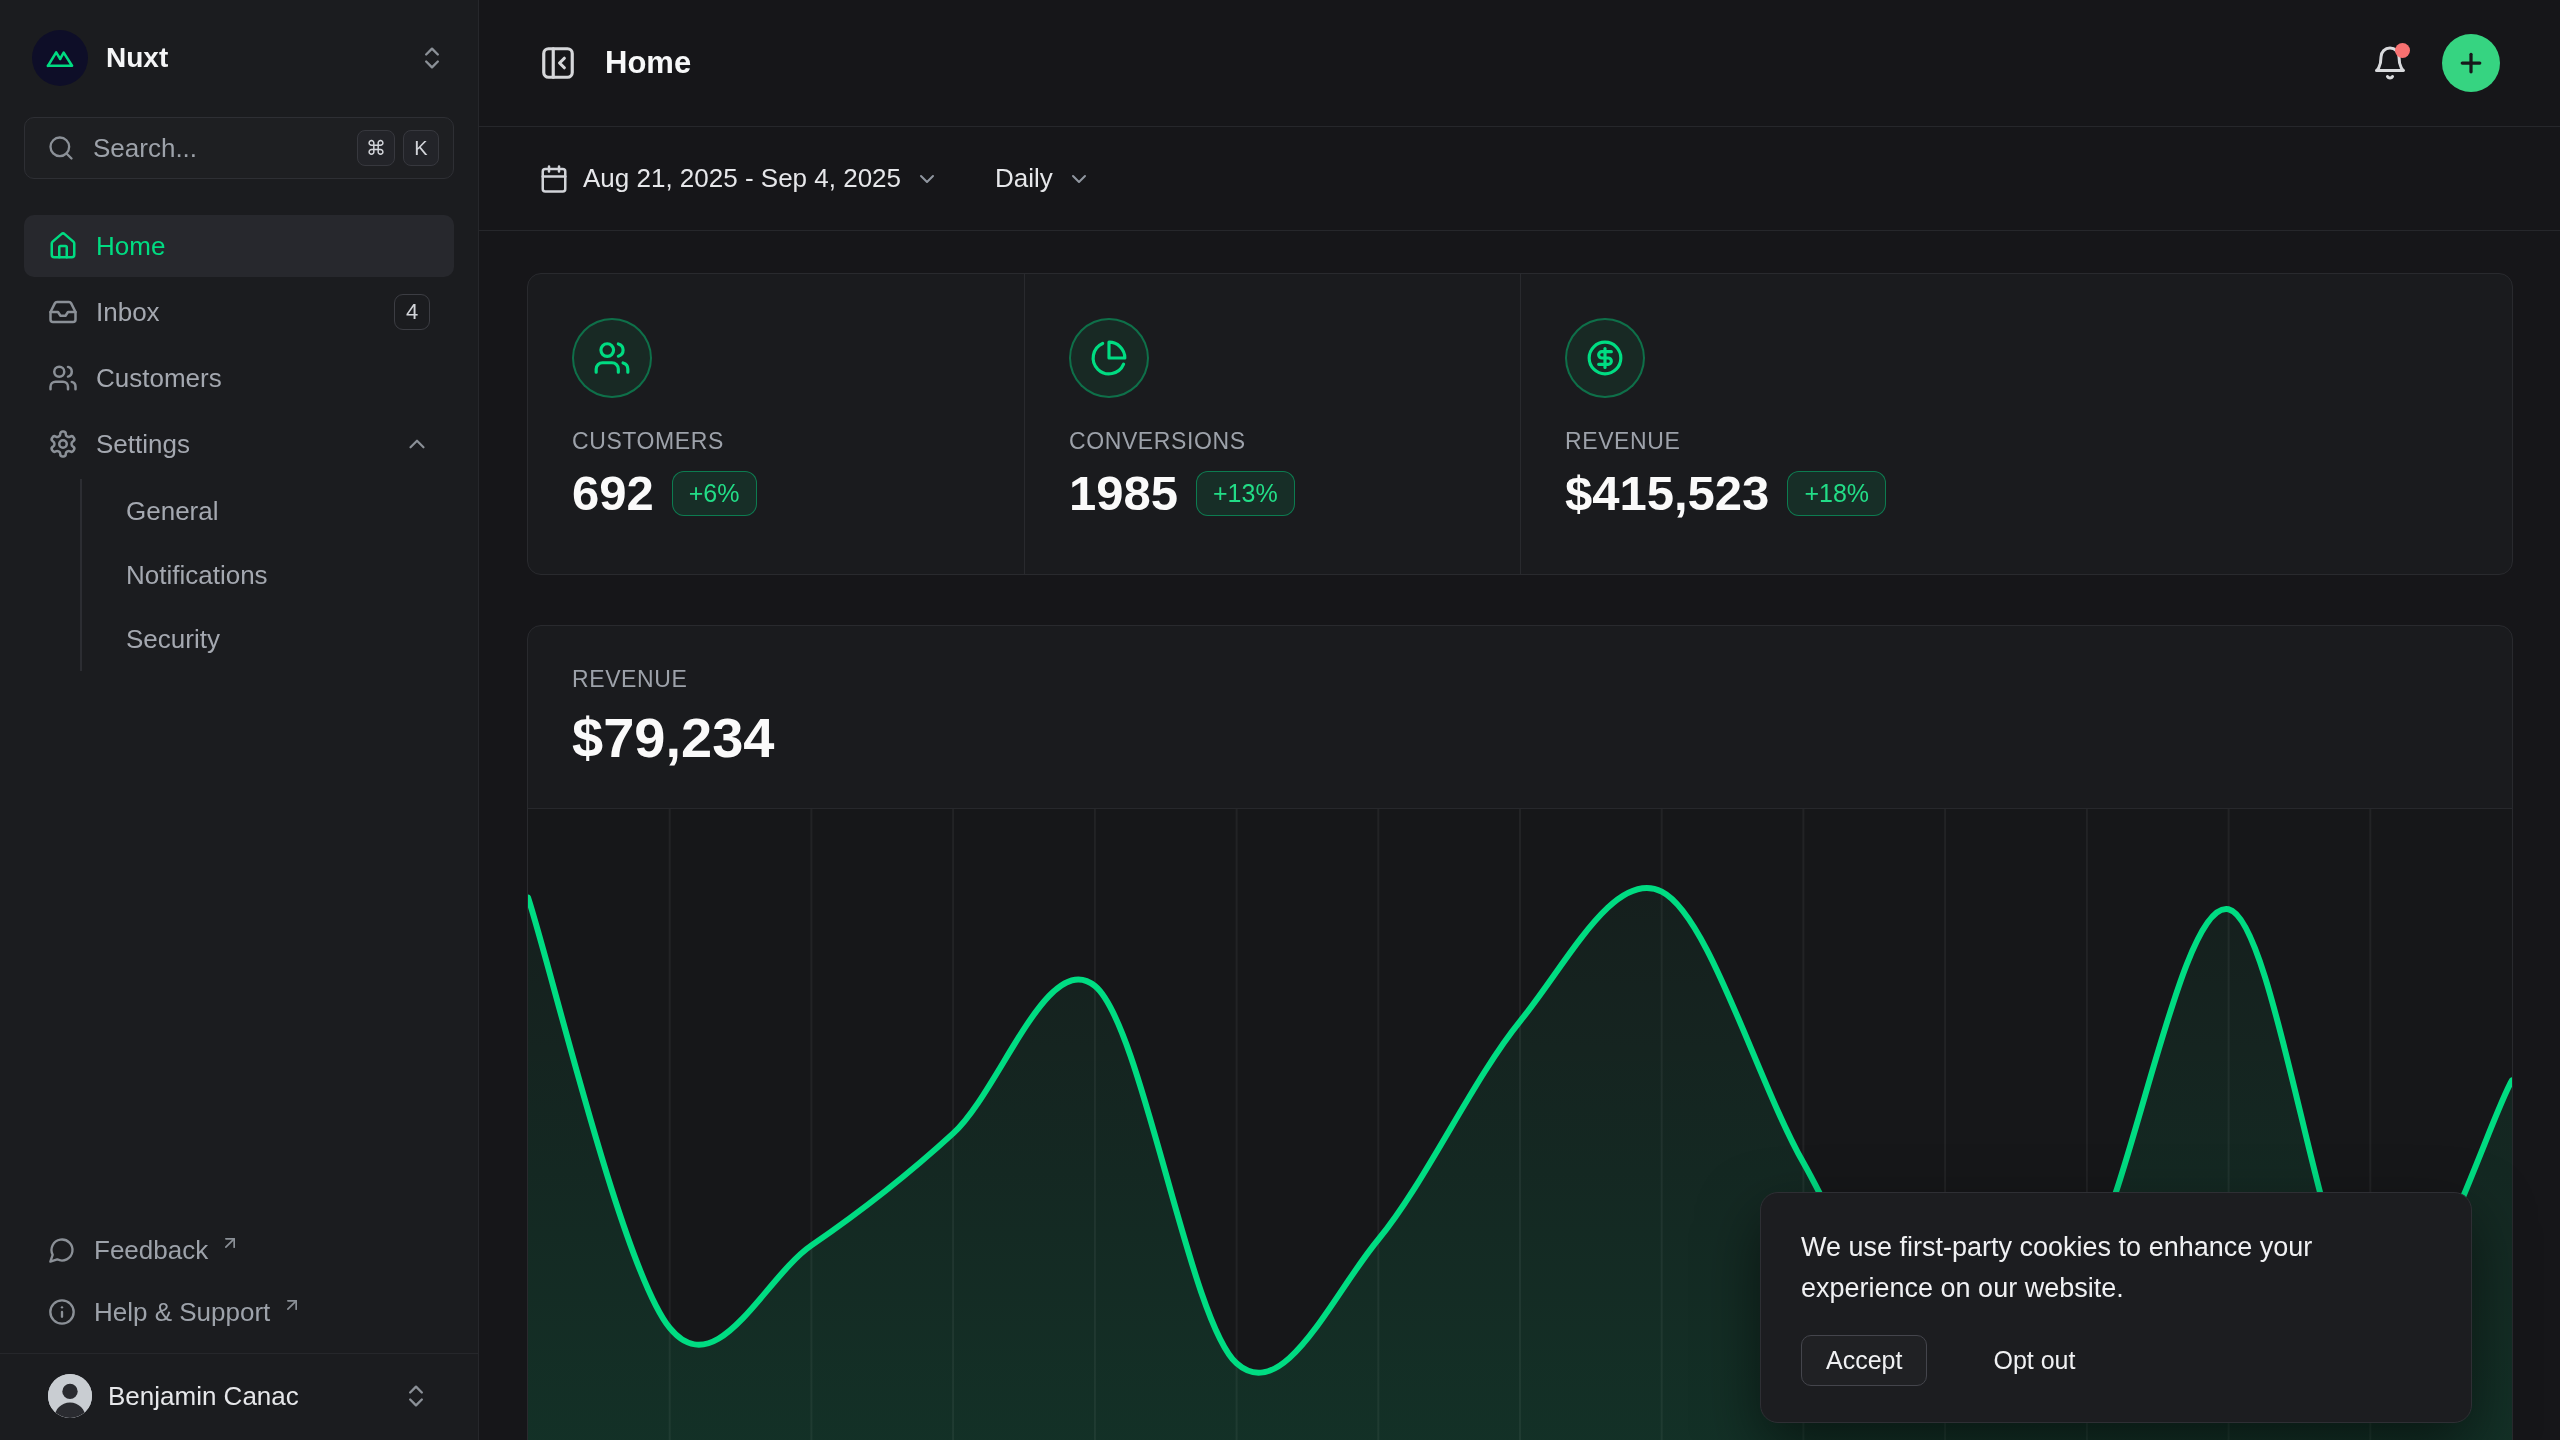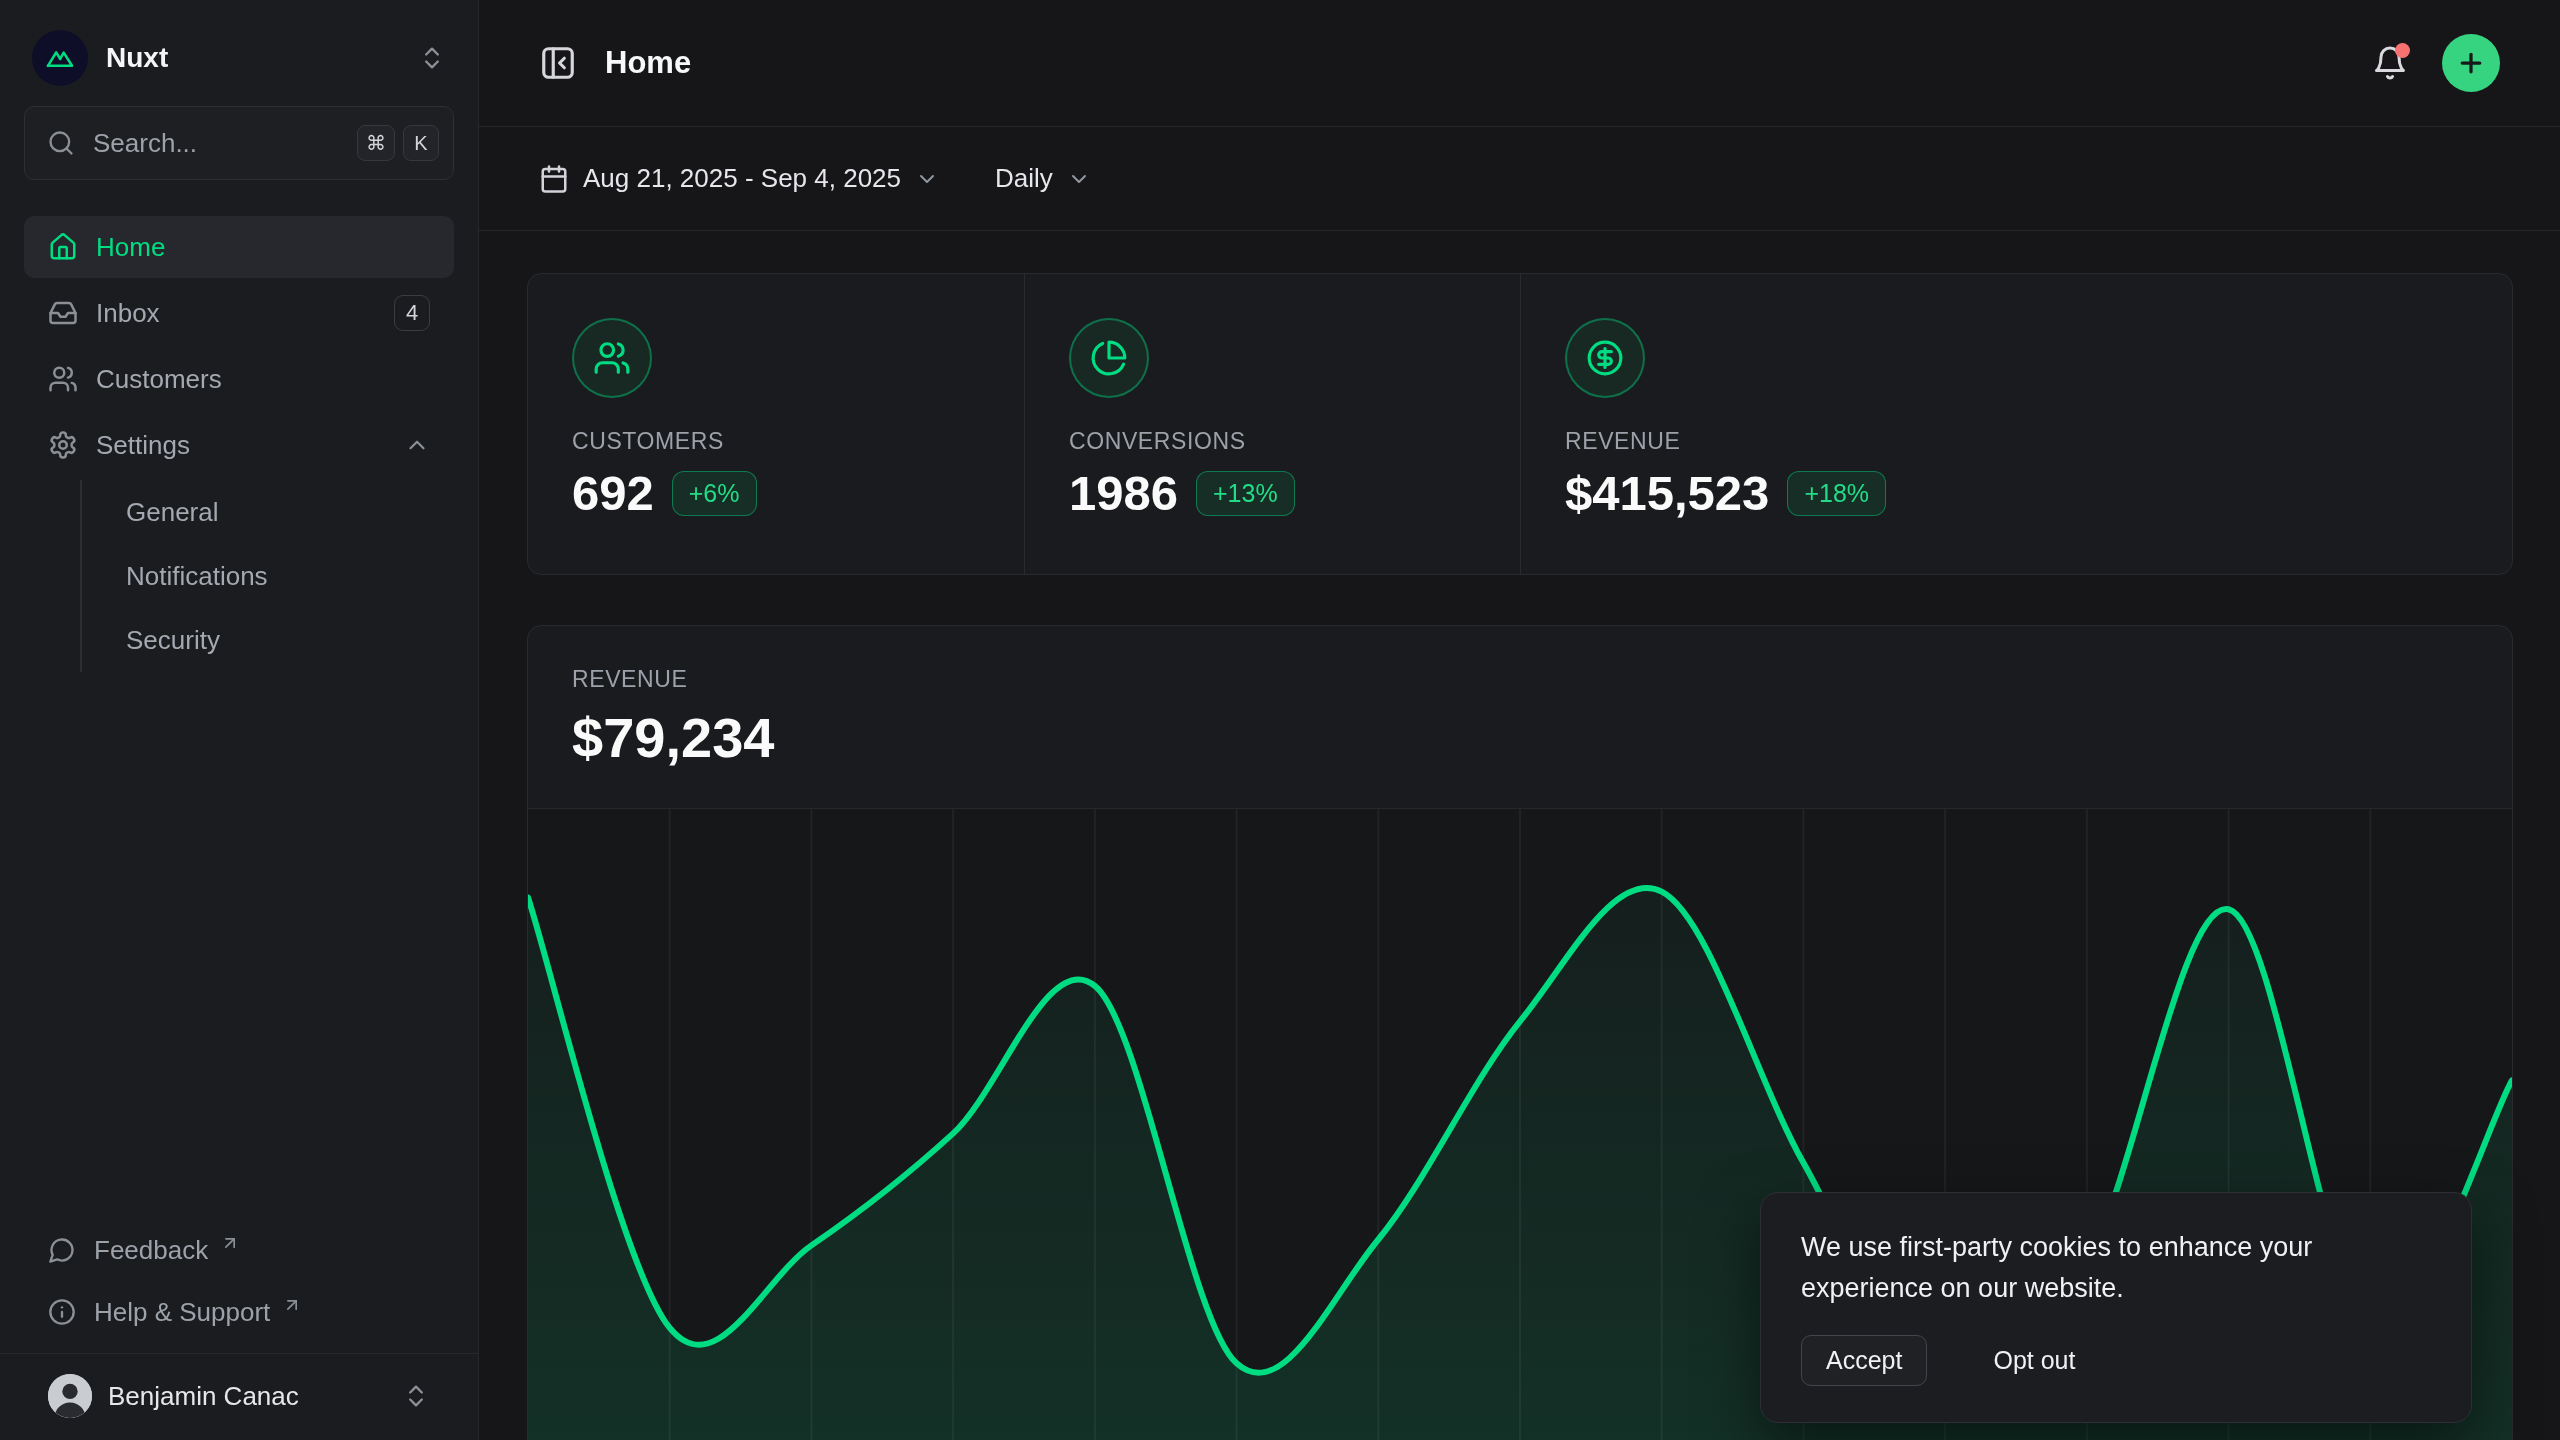--- a/index.html
+++ b/index.html
@@ -24,21 +24,21 @@
     display:flex; align-items:center; justify-content:center; flex:none;
   }
   .logo-circle svg { width:34px; height:34px; }
   .team-name { font-size:28px; font-weight:600; color:#f4f5f7; flex:1; }
   .icon { display:inline-flex; align-items:center; justify-content:center; color:#8b9097; }
   .icon svg { width:100%; height:100%; }
   .i28 { width:28px; height:28px; } .i30 { width:30px; height:30px; }
   .i26 { width:26px; height:26px; } .i24 { width:24px; height:24px; }
 
   .searchbox {
-    margin-top:16px; height:74px; border:1.5px solid #2e2f34; border-radius:10px;
+    margin-top:27px; height:62px; border:1.5px solid #2e2f34; border-radius:10px;
     background:rgba(255,255,255,0.015);
     display:flex; align-items:center; gap:18px; padding:0 14px 0 22px; cursor:text;
   }
   .search-ph { flex:1; font-size:26px; color:#9da2aa; }
   .kbds { display:flex; gap:8px; }
   .kbds kbd {
     min-width:36px; height:36px; padding:0 8px; border-radius:8px;
     border:1.5px solid #37383e; background:#232429; color:#d2d4d9;
     font-family:"Liberation Sans","DejaVu Sans",sans-serif;
     font-size:20px; display:flex; align-items:center; justify-content:center;
@@ -371,21 +371,21 @@
         </div>
         <div class="stat-cell">
           <div class="stat-icon">
             <svg viewBox="0 0 24 24" fill="none" stroke="currentColor" stroke-width="2" stroke-linecap="round" stroke-linejoin="round">
                 <path d="M21.21 15.89A10 10 0 1 1 8 2.83"></path>
                 <path d="M22 12A10 10 0 0 0 12 2v10z"></path>
               </svg>
           </div>
           <div class="stat-label">CONVERSIONS</div>
           <div class="stat-value-row">
-            <span class="stat-value">1986</span>
+            <span class="stat-value">1985</span>
             <span class="stat-delta">+13%</span>
           </div>
         </div>
         <div class="stat-cell">
           <div class="stat-icon">
             <svg viewBox="0 0 24 24" fill="none" stroke="currentColor" stroke-width="2" stroke-linecap="round" stroke-linejoin="round">
                 <circle cx="12" cy="12" r="10"></circle>
                 <path d="M16 8h-6a2 2 0 1 0 0 4h4a2 2 0 1 1 0 4H8"></path>
                 <path d="M12 18V6"></path>
               </svg>

